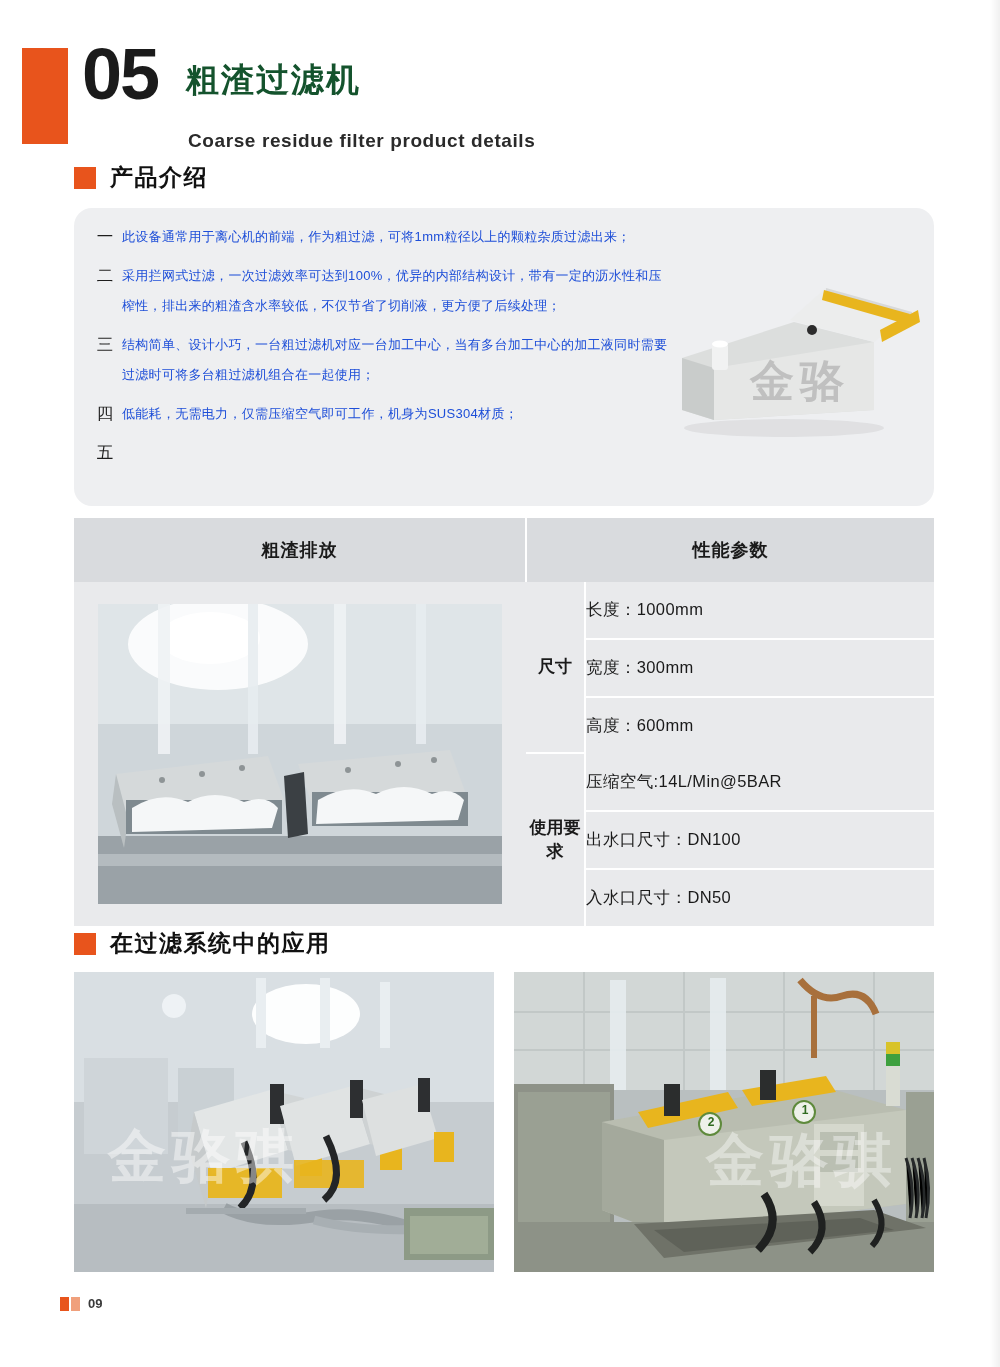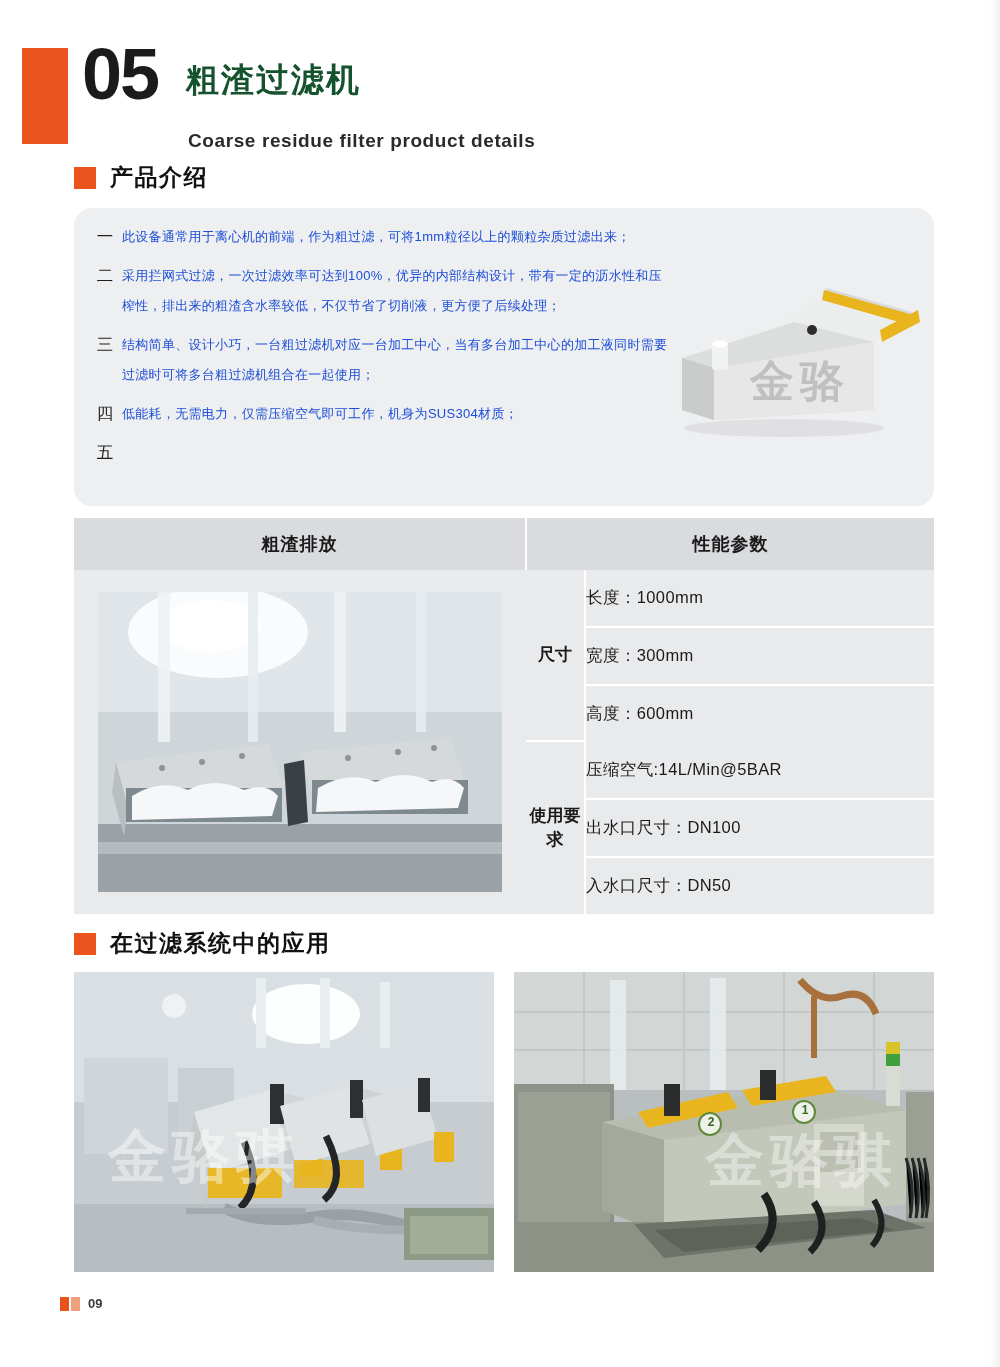--- a/index.html
+++ b/index.html
@@ -139,21 +139,21 @@
   .spec-table {
     position: absolute;
     left: 74px;
     top: 518px;
     width: 860px;
     height: 392px;
     background: #fff;
   }
   .spec-head {
     display: flex;
-    height: 52px;
+    height: 64px;
     background: #d9dbde;
   }
   .spec-head .cell {
     display: flex;
     align-items: center;
     justify-content: center;
     font-size: 18px;
     font-weight: bold;
     color: #1a1a1a;
     letter-spacing: 1px;

